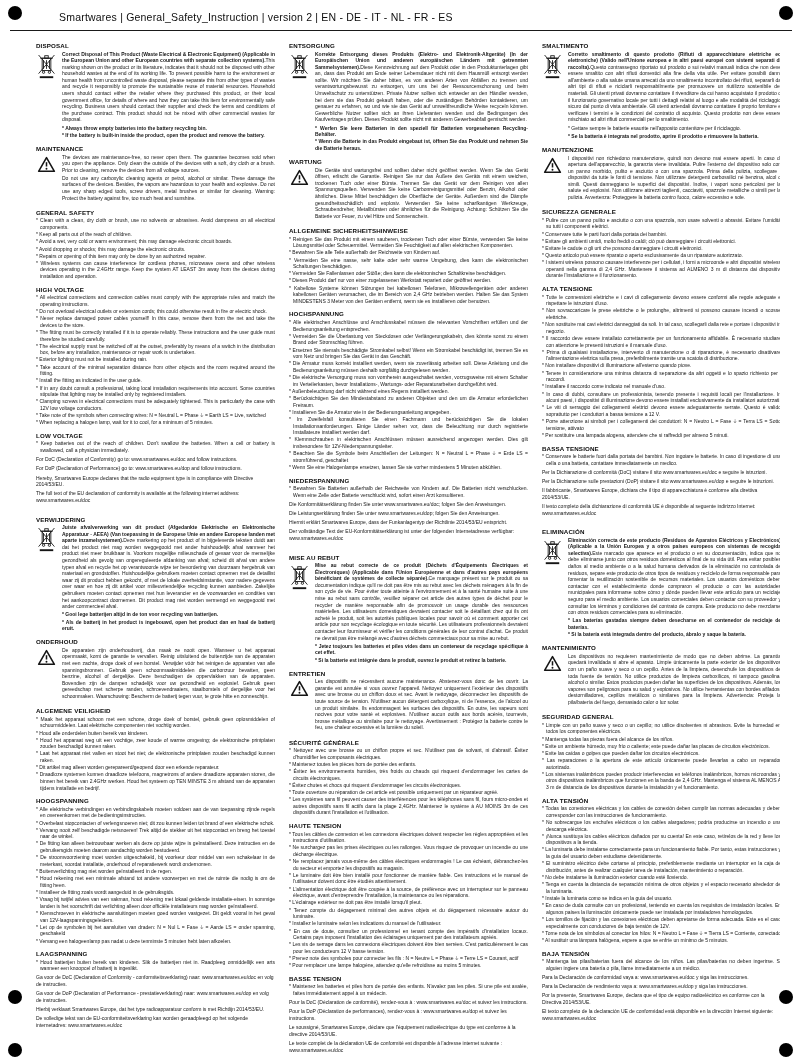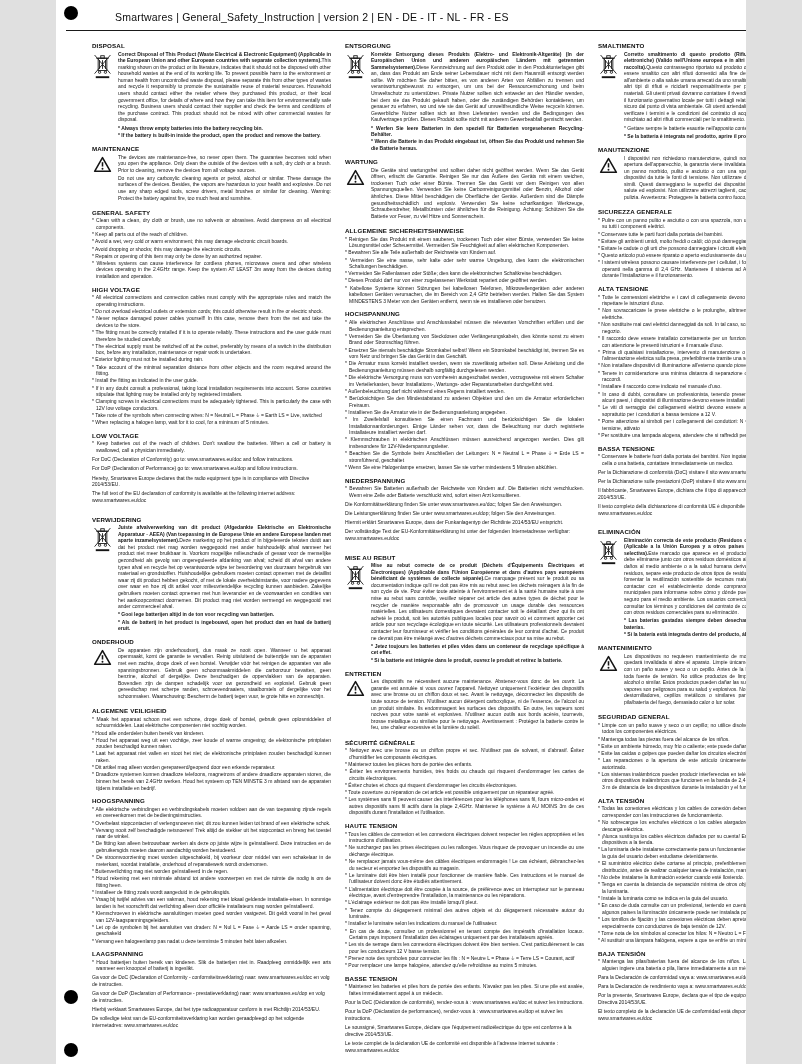--- a/index.html
+++ b/index.html
@@ -1,18 +1,18 @@
 <!DOCTYPE html>
 <html><head>
 <meta charset="utf-8">
 <style>
   * { margin:0; padding:0; box-sizing:border-box; }
   html,body { background:#e0e0e0; }
   .page {
-    position:relative; width:690px; height:1064px; background:#ffffff;
+    position:relative; width:802px; height:1064px; background:#ffffff;
     overflow:hidden; font-family:"Liberation Sans","DejaVu Sans",sans-serif; color:#161616;
     margin:0 auto;
   }
   .reg-dot { position:absolute; width:14px; height:14px; border-radius:50%; background:#000; }
   .doc-header { position:absolute; top:11px; left:59px; font-size:10.5px; color:#0d0d0d; letter-spacing:.2px; white-space:nowrap; }
   .header-rule { position:absolute; top:30px; left:10px; width:782px; border-top:1px solid #1a1a1a; height:0; }
   .columns { position:absolute; top:42px; left:36px; width:744px; height:1012px; display:flex; gap:14px; overflow:hidden; }
   .col { width:239px; flex:0 0 239px; }
   .lang-block + .lang-block { margin-top:12px; }
   .section { margin-bottom:6px; }

